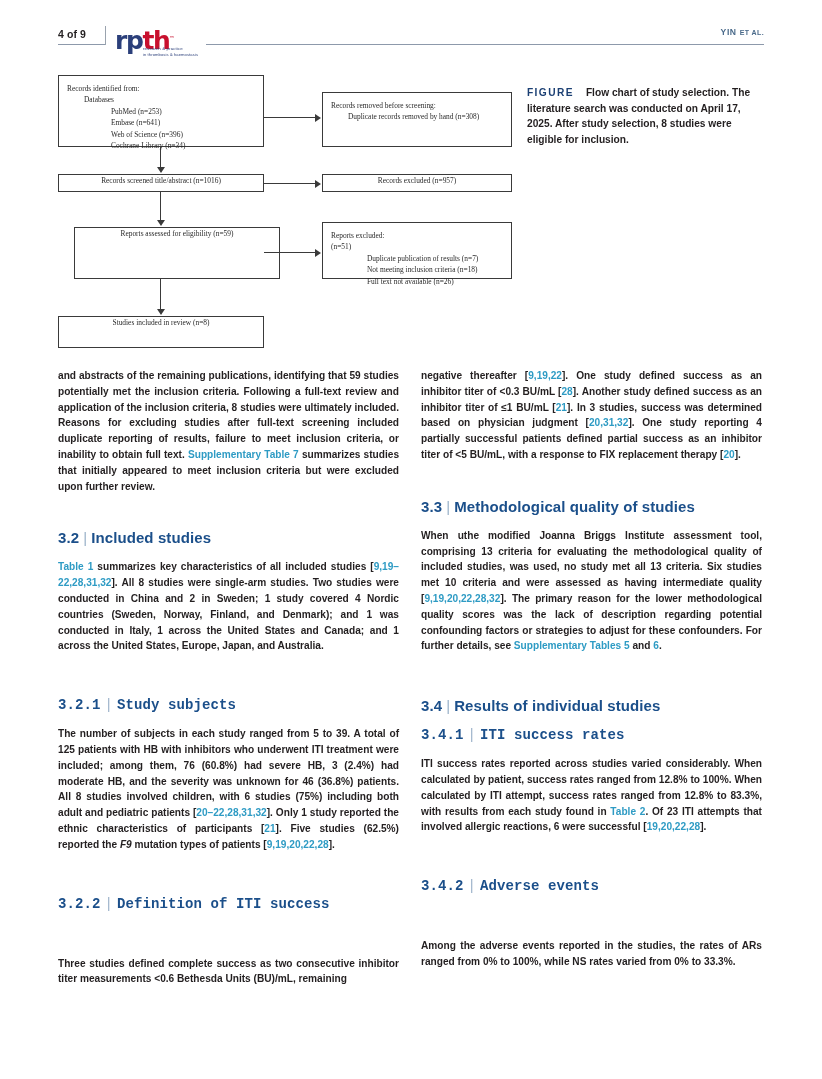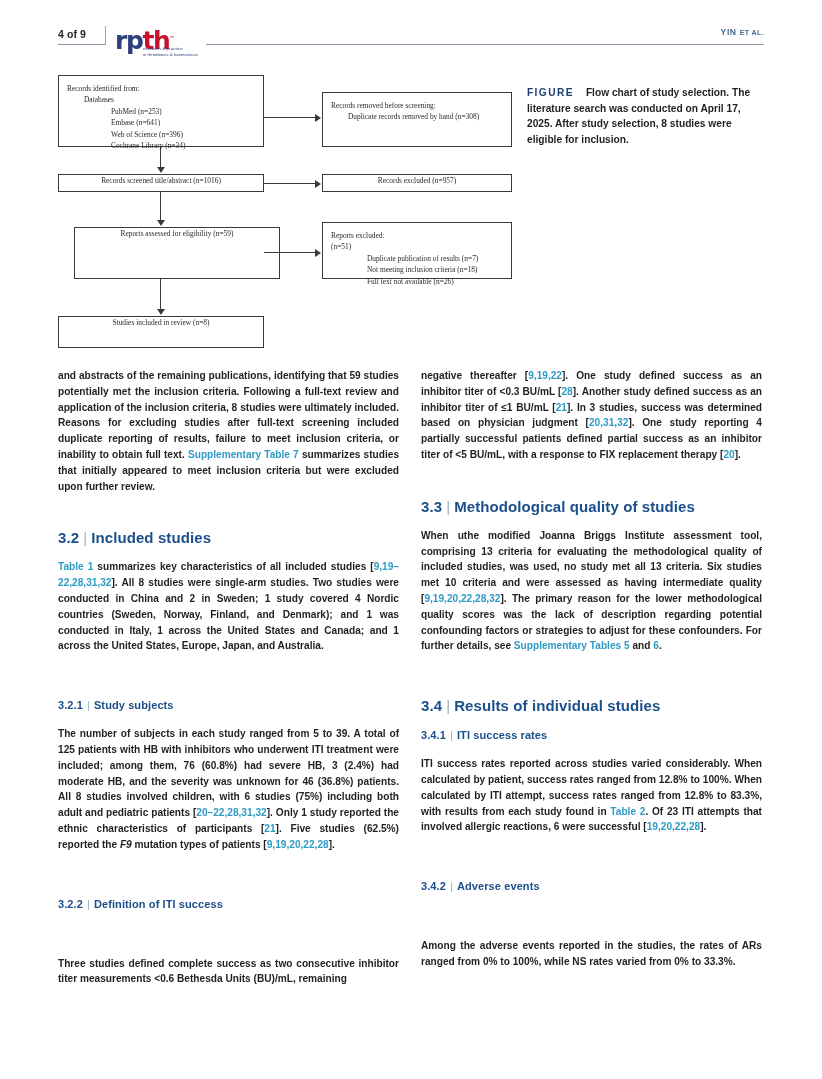--- a/index.html
+++ b/index.html
@@ -220,23 +220,24 @@
     margin: 0 0 13px 0;
     color: #1b4f8a;
     font-weight: bold;
     letter-spacing: .1px;
   }
   h2.sec {
     font-size: 15px;
     line-height: 17px;
   }
   h3.sec {
-    font-size: 11px;
+    font-size: 14px;
     line-height: 16px;
     font-weight: bold;
+    font-family: Liberation Mono, monospace;
   }
   .secnum { font-weight: bold; }
   .secbar {
     color: #9bb2c9;
     font-weight: normal;
     padding: 0 4px;
   }
   .sectitle { font-weight: bold; }
 
   .ref { color: #2e9bc4; }

